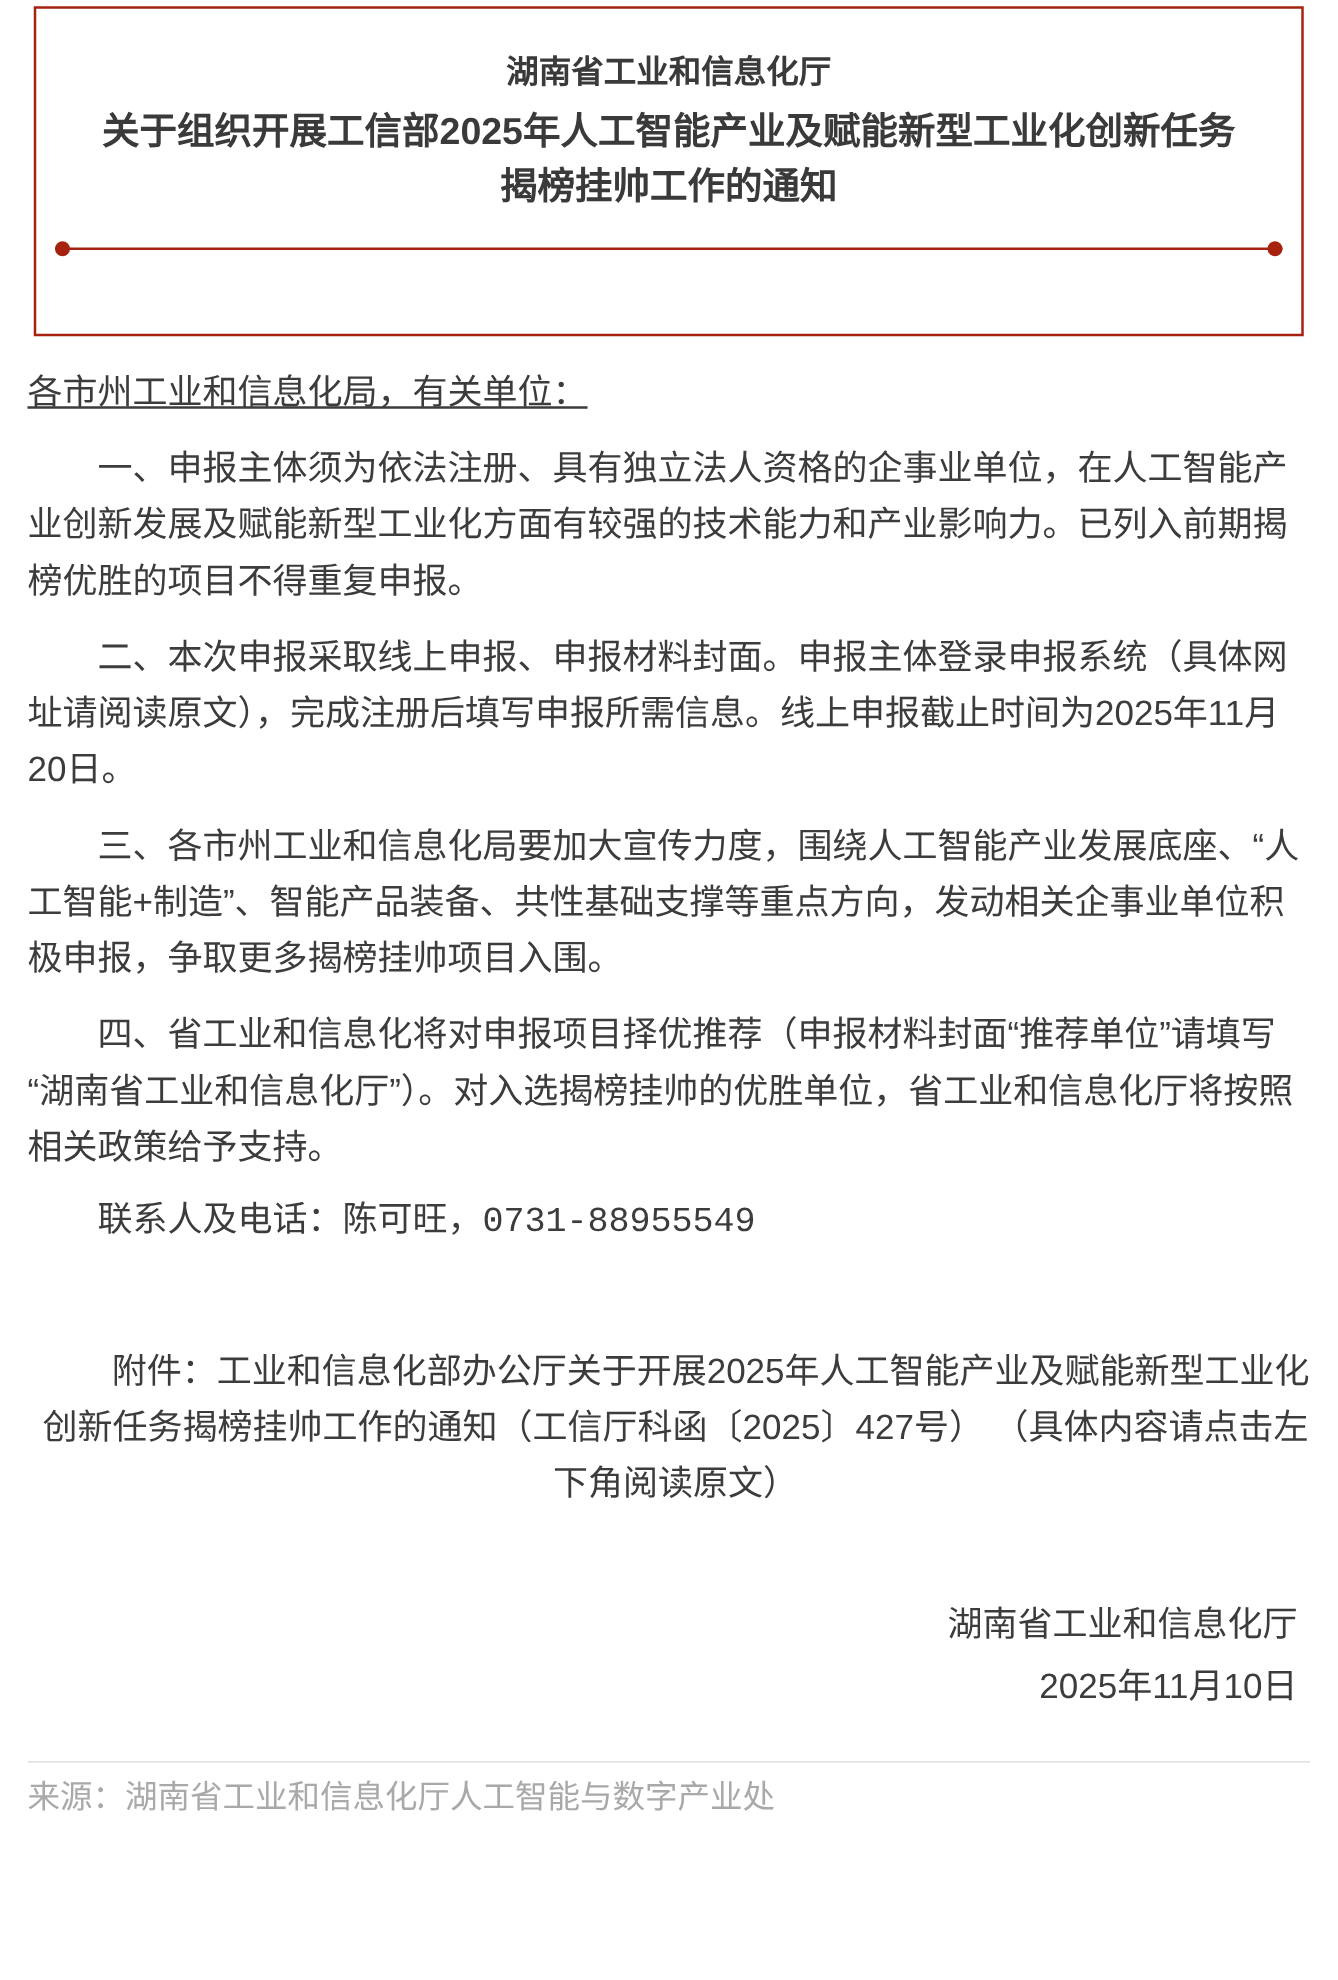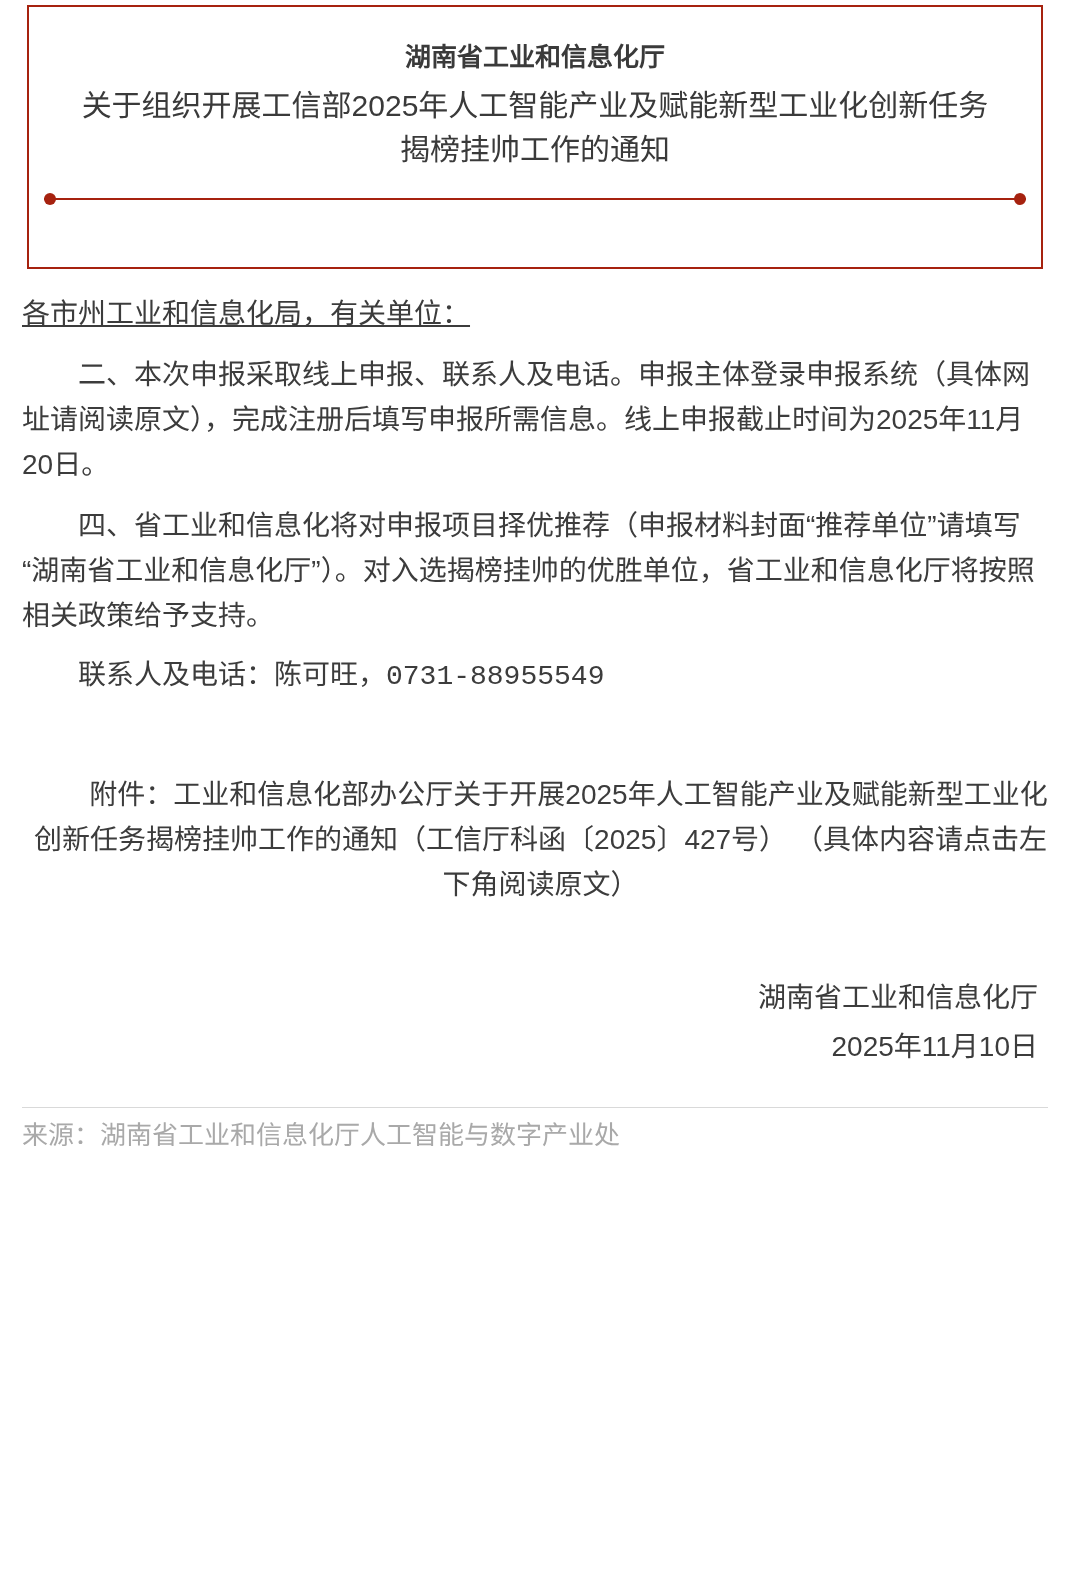--- a/index.html
+++ b/index.html
@@ -31,21 +31,21 @@
     font-size: 26px;
     line-height: 32px;
     font-weight: bold;
     color: #3a3a3a;
   }
   .doc-title {
     margin: 11px 38px 0 38px;
     text-align: center;
     font-size: 30px;
     line-height: 44px;
-    font-weight: normal;
+    font-weight: bold;
     color: #3a3a3a;
   }
   .title-divider {
     position: relative;
     height: 2px;
     background: #a6220f;
     margin: 26px 15px 0 15px;
   }
   .title-divider .dot {
     position: absolute;
@@ -115,23 +115,25 @@
     <div class="title-divider">
       <span class="dot dot-left"></span>
       <span class="dot dot-right"></span>
     </div>
   </div>
 
   <div class="content">
     <p class="salutation">各市州工业和信息化局，有关单位：</p>
 
 
+    <p class="para">一、申报主体须为依法注册、具有独立法人资格的企事业单位，在人工智能产业创新发展及赋能新型工业化方面有较强的技术能力和产业影响力。已列入前期揭榜优胜的项目不得重复申报。</p>
 
-    <p class="para">二、本次申报采取线上申报、联系人及电话。申报主体登录申报系统（具体网址请阅读原文），完成注册后填写申报所需信息。线上申报截止时间为2025年11月20日。</p>
+    <p class="para">二、本次申报采取线上申报、申报材料封面。申报主体登录申报系统（具体网址请阅读原文），完成注册后填写申报所需信息。线上申报截止时间为2025年11月20日。</p>
 
+    <p class="para">三、各市州工业和信息化局要加大宣传力度，围绕人工智能产业发展底座、“人工智能+制造”、智能产品装备、共性基础支撑等重点方向，发动相关企事业单位积极申报，争取更多揭榜挂帅项目入围。</p>
 
     <p class="para">四、省工业和信息化将对申报项目择优推荐（申报材料封面“推荐单位”请填写“湖南省工业和信息化厅”）。对入选揭榜挂帅的优胜单位，省工业和信息化厅将按照相关政策给予支持。</p>
 
     <p class="contact-line">联系人及电话：陈可旺，0731-88955549</p>
 
     <p class="attachment">附件：工业和信息化部办公厅关于开展2025年人工智能产业及赋能新型工业化创新任务揭榜挂帅工作的通知（工信厅科函〔2025〕427号） （具体内容请点击左下角阅读原文）</p>
 
     <div class="signature">
       <div>湖南省工业和信息化厅</div>
       <div>2025年11月10日</div>

